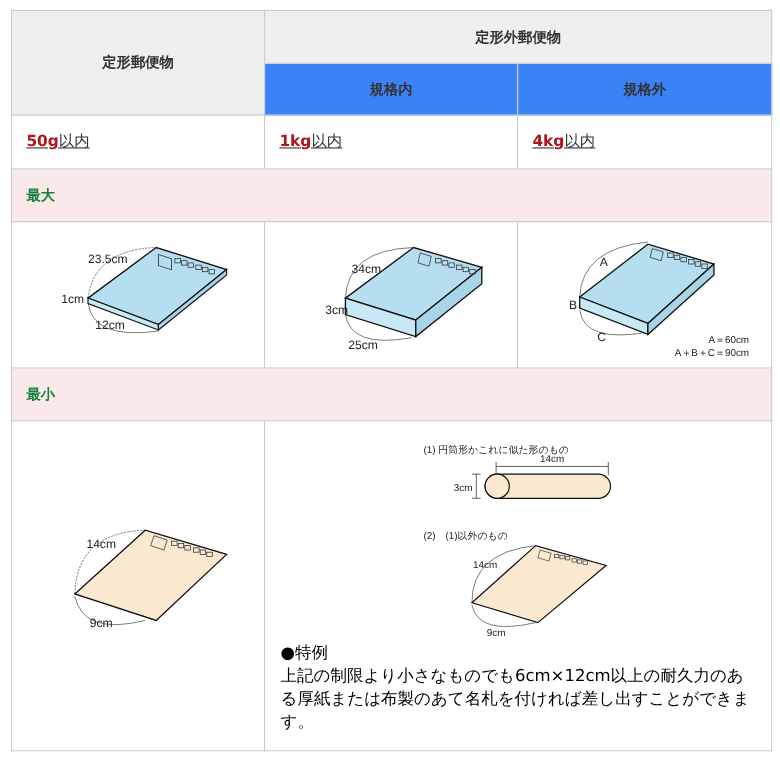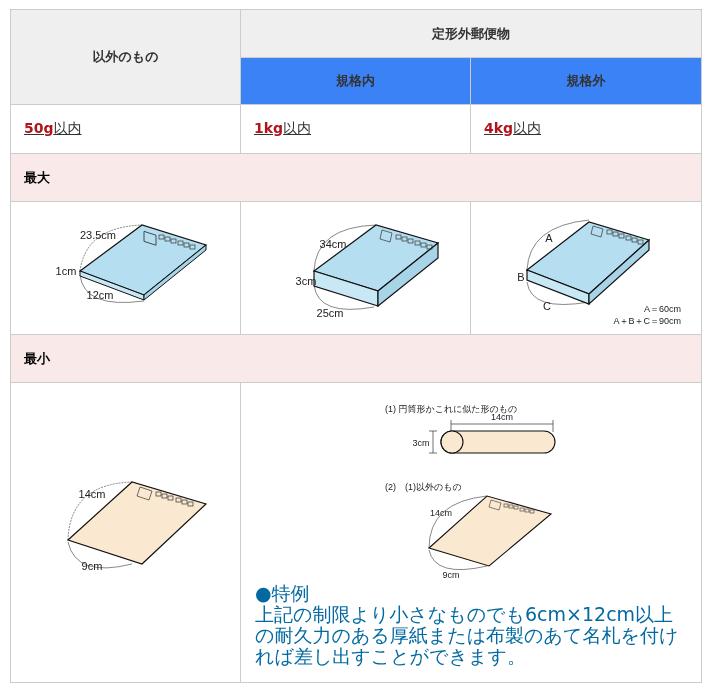--- a/index.html
+++ b/index.html
@@ -10,41 +10,41 @@
   table.spec td, table.spec th { border: 1px solid #cccccc; padding: 0; margin-left: 40px; }
   col.c1 { width: 230px; } col.c2 { width: 230px; } col.c3 { width: 231px; }
   th { font-weight: bold; font-size: 13px; color: #333; text-align: center; }
   th.main { background: #efefef; }
   th.sub { background: #3b82f6; }
   tr.h1 th { height: 47px; }
   tr.h2 th { height: 46px; }
   tr.weight td { height: 48px; font-size: 14px; padding-left: 13px; vertical-align: middle; text-decoration: underline; }
   .w-num { color: #b0141c; font-weight: bold; }
   tr.section td { height: 47px; background: #f9eae9; font-weight: bold; font-size: 13px;
-                  padding-left: 13px; color: #000000; }
+                  padding-left: 13px; color: #15803d; }
   tr.imgs td { height: 132px; vertical-align: middle; text-align: center; }
   tr.minrow td { height: 299px; vertical-align: middle; }
-  .special { text-align: left; font-size: 19px; line-height: 21px; color: #0369a1;
+  .special { text-align: left; font-size: 15px; line-height: 21px; color: #000000;
              padding: 0 14px 0 14px; }
   svg { display: block; margin: 0 auto; }
   .lbl { font-family: "Liberation Sans", sans-serif; font-size: 11px; fill: #222; }
   .lbl-s { font-family: "Liberation Sans", sans-serif; font-size: 9px; fill: #222; }
 </style>
 </head>
 <body>
 
 <table class="spec">
   <colgroup>
       <col class="c1">
       <col class="c2">
       <col class="c3">
     </colgroup>
   <tbody>
       <tr class="h1">
-    <th class="main" rowspan="2">以外のもの</th>
+    <th class="main" rowspan="2">定形郵便物</th>
     <th class="main" colspan="2">定形外郵便物</th>
   </tr>
   <tr class="h2">
     <th class="sub">規格内</th>
     <th class="sub">規格外</th>
   </tr>
   <tr class="weight">
     <td><span class="w-num">50g</span><span>以内</span></td>
     <td><span class="w-num">1kg</span><span>以内</span></td>
     <td><span class="w-num">4kg</span><span>以内</span></td>

